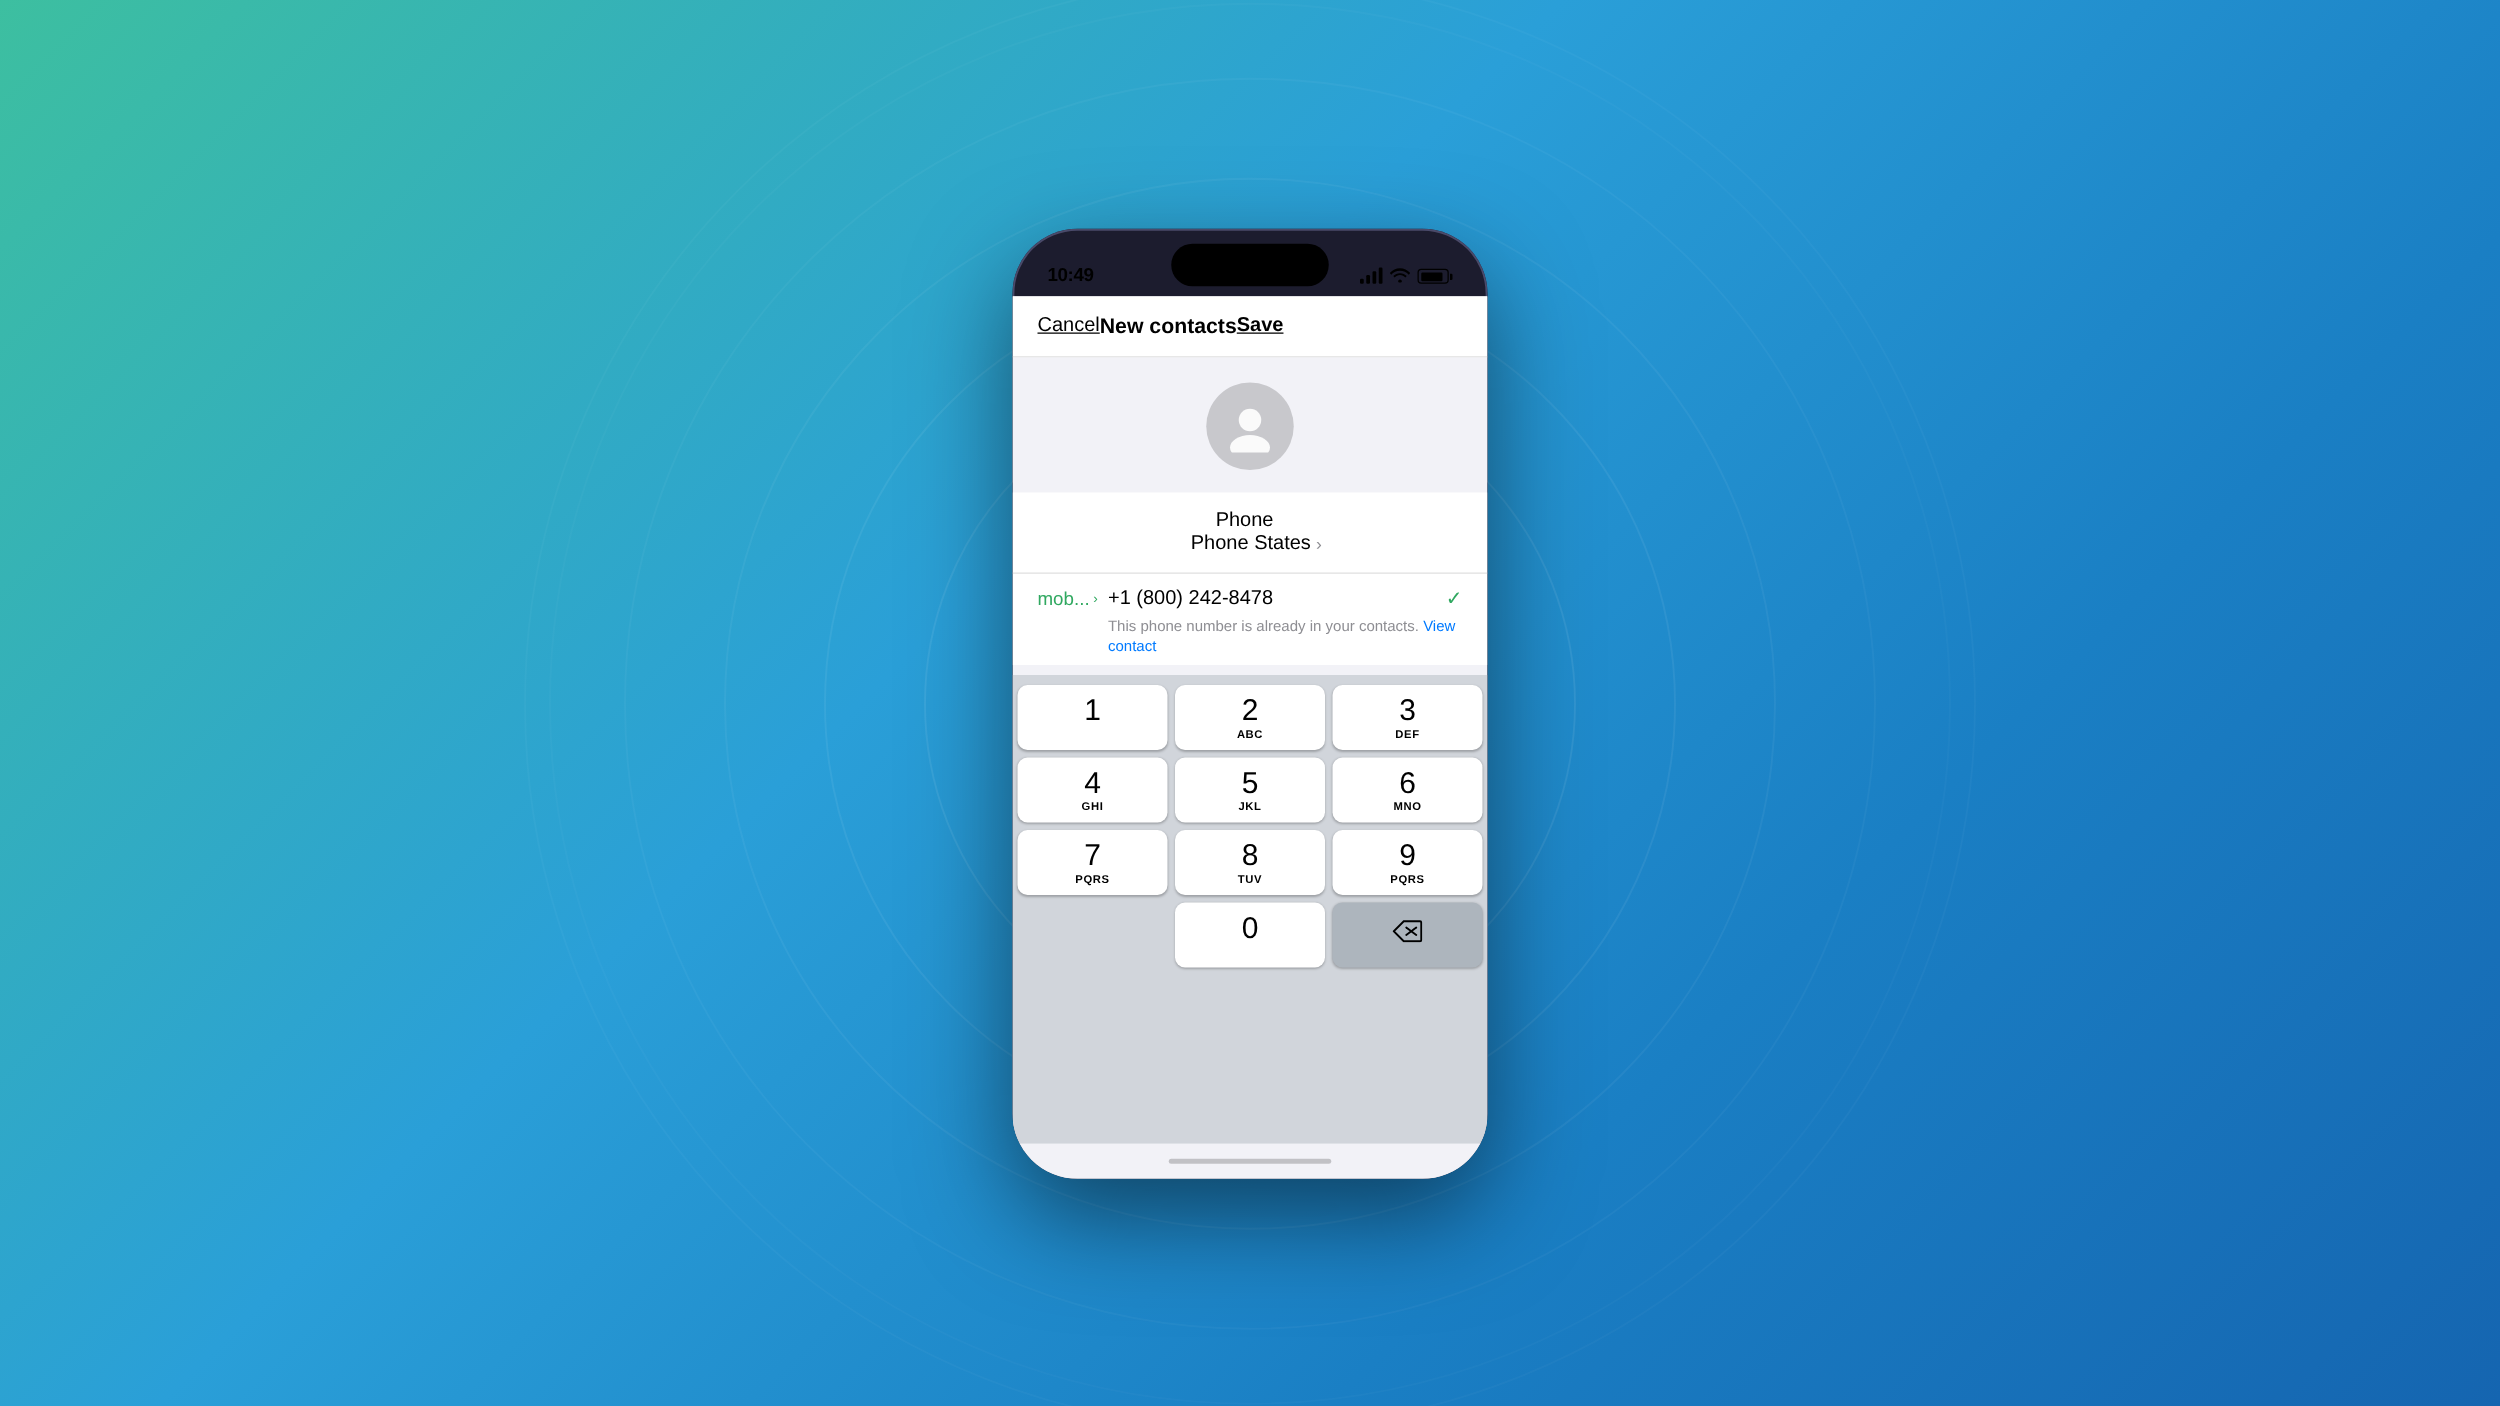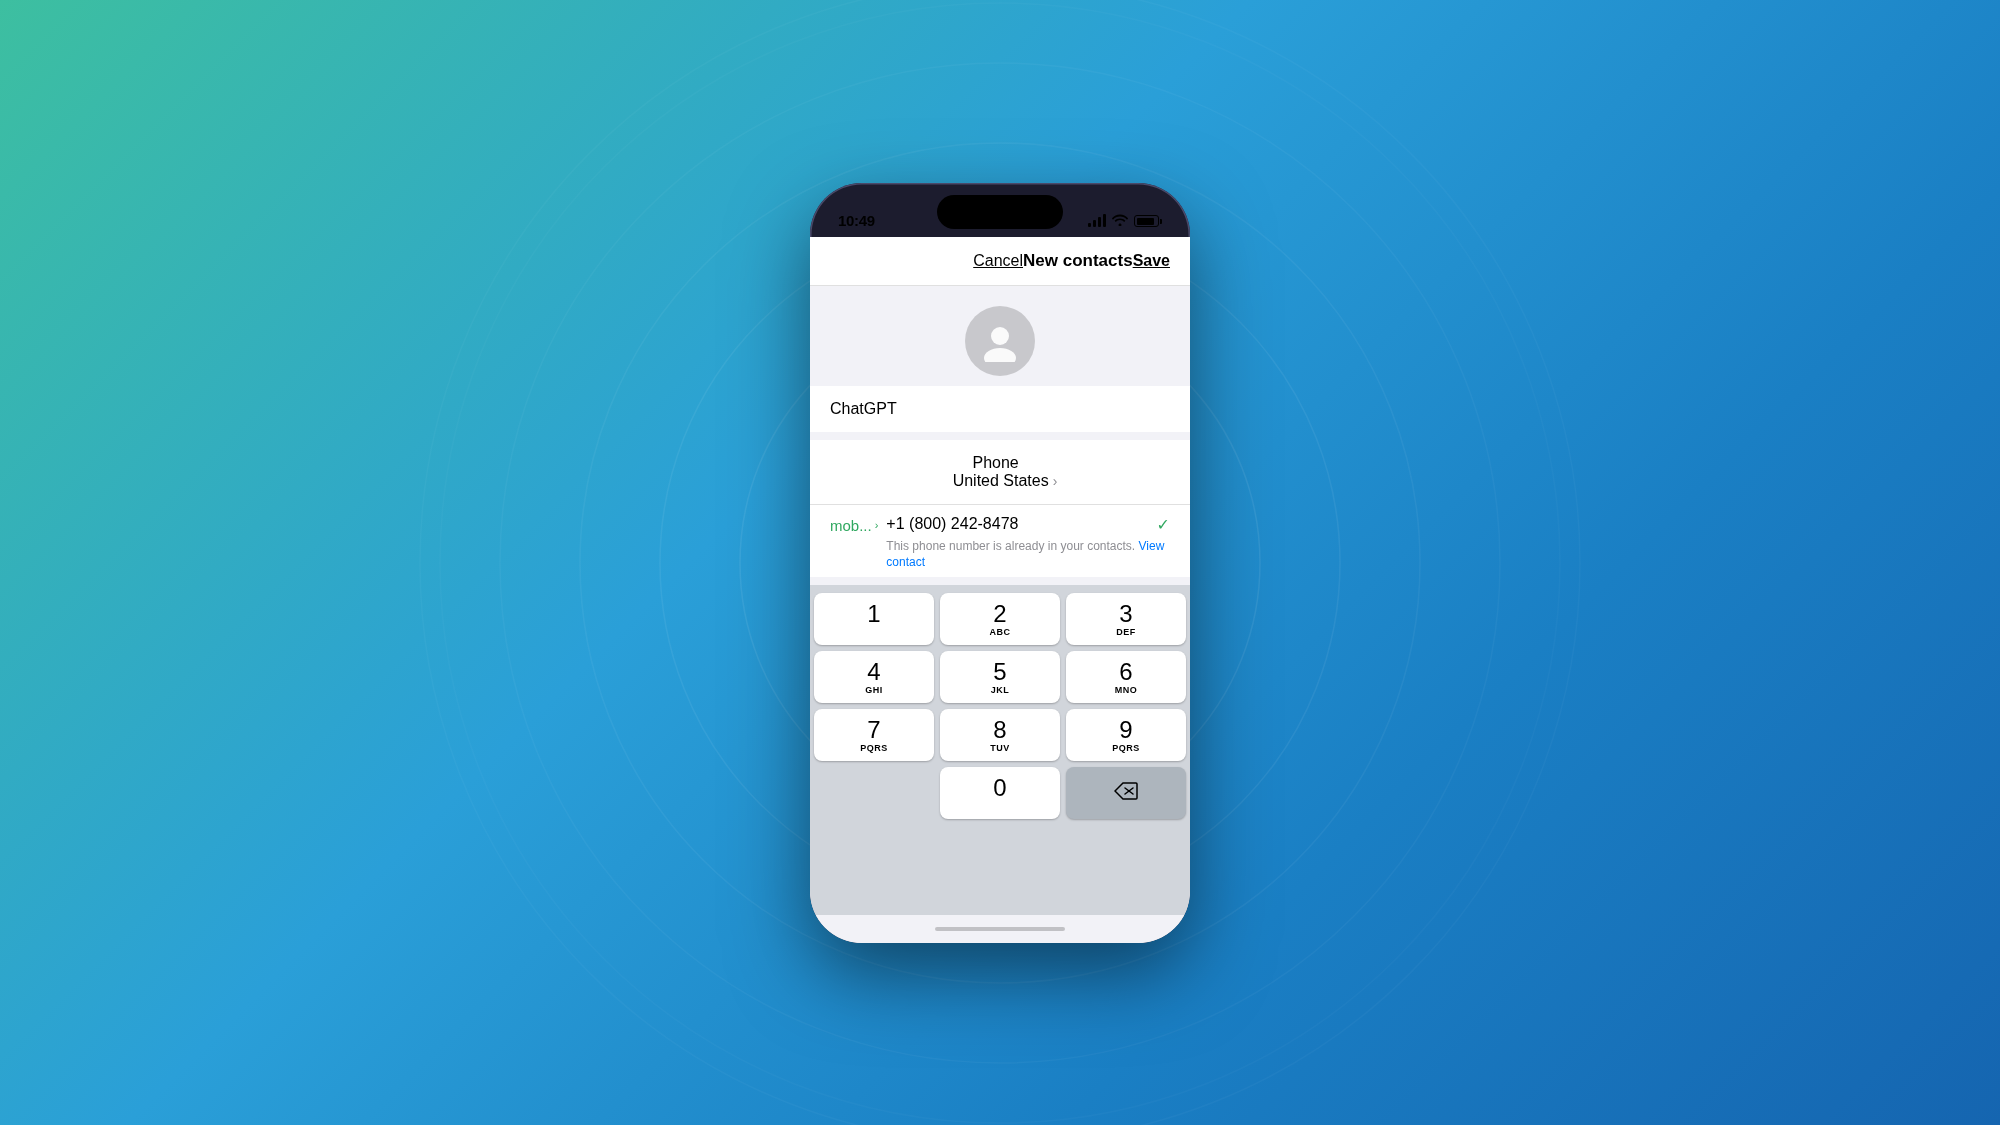--- a/index.html
+++ b/index.html
@@ -157,21 +157,21 @@
       border-radius: 0 0 48px 48px;
     }
 
     
     .top-bar {
       background: #fff;
       width: 100%;
       padding: 14px 20px 14px;
       display: flex;
       align-items: center;
-      justify-content: flex-end;
+      justify-content: flex-start;
       border-bottom: 0.5px solid #e0e0e0;
     }
     .top-bar-cancel {
       font-size: 16px;
       color: #000;
       text-decoration: underline;
       cursor: pointer;
     }
     .top-bar-title {
       font-size: 17px;
@@ -443,31 +443,28 @@
     <div class="avatar-area">
       <div class="avatar-circle">
         <svg width="42" height="42" viewBox="0 0 42 42" fill="none" xmlns="http://www.w3.org/2000/svg">
           <circle cx="21" cy="16" r="9" fill="white" opacity="0.9"></circle>
           <ellipse cx="21" cy="38" rx="16" ry="10" fill="white" opacity="0.9"></ellipse>
         </svg>
       </div>
     </div>
 
     <div class="form-section">
-      <div class="form-field">
-        <input class="form-input" type="text" placeholder="First name" value="ChatGPT" style="">
-      </div>
     </div>
 
     <div class="phone-section">
 
       <div class="phone-row-country">
         <span class="phone-label">Phone</span>
         <div class="country-row">
-          <span class="country-name">United States</span>
+          <span class="country-name">Phone States</span>
           <span class="chevron-icon">›</span>
         </div>
       </div>
 
       <div class="phone-number-row">
         <a class="mob-label">
           <span>mob...</span>
           <span class="mob-chevron">›</span>
         </a>
         <div class="phone-number-right">

